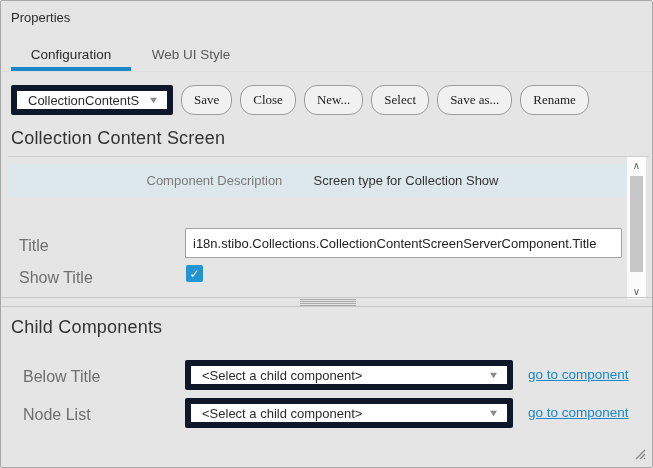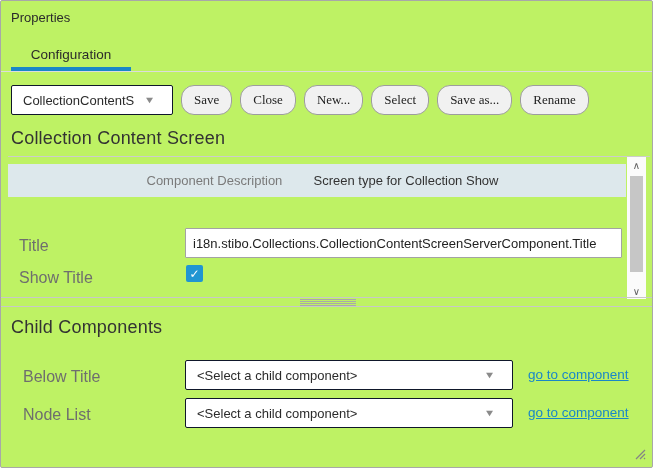--- a/index.html
+++ b/index.html
@@ -4,21 +4,21 @@
 <style>
   * { box-sizing: border-box; margin: 0; padding: 0; }
   html, body { background: #fff; }
   body {
     font-family: "Liberation Sans", "DejaVu Sans", sans-serif;
     color: #333;
   }
   .window {
     position: relative;
     width: 653px; height: 468px;
-    background: #bef264;
+    background: #e5e5e5;
     border: 1px solid #a8a8a8;
     border-radius: 2px;
     overflow: hidden;
   }
   .panel-title {
     position: absolute; left: 10px; top: 9px;
     font-size: 13px; color: #2b2b2b;
   }
   
   .tabbar { position: absolute; left: 10px; top: 40px; display: flex; }
@@ -35,23 +35,23 @@
     background: var(--accent-blue, #1987c8);
   }
   .tabbar-line {
     position: absolute; left: 0; top: 70px; width: 653px;
     border-top: 1px solid #dcdcdc;
   }
   
   .toolbar { position: absolute; left: 10px; top: 84px; display: flex; gap: 8px; }
   .combo {
     height: 30px; background: #fff;
-    border: 1px solid #0f172a; border-radius: 2px;
+    border: 6px solid #0f172a; border-radius: 2px;
     display: flex; align-items: center; justify-content: space-between;
-    font-size: 13px; color: #2b2b2b; padding: 0 18px 0 11px;
+    font-size: 13px; color: #2b2b2b; padding: 0 9px 0 11px;
   }
   .combo-top { width: 162px; }
   .combo .arrow {
     color: #8a8a8a; font-size: 9px; line-height: 1;
     transform: scaleX(1.3); margin-left: 8px;
   }
   .btn {
     height: 30px; padding: 0 12px;
     background: #f1f1f1; border: 1px solid #9d9d9d; border-radius: 13px;
     font-family: Liberation Serif, serif; font-size: 13px; color: #222; cursor: pointer;
@@ -134,20 +134,23 @@
 </head>
 <body>
 
 <div class="window">
 
   <div class="panel-title">Properties</div>
 
   <div class="tabbar">
     <div class="tab active">
       <span>Configuration</span>
+    </div>
+    <div class="tab inactive">
+      <span>Web UI Style</span>
     </div>
   </div>
   <div class="tab-underline"></div>
   <div class="tabbar-line"></div>
 
   <div class="toolbar">
     <div class="combo combo-top">
       <span>CollectionContentS</span>
       <span class="arrow">▼</span>
     </div>

